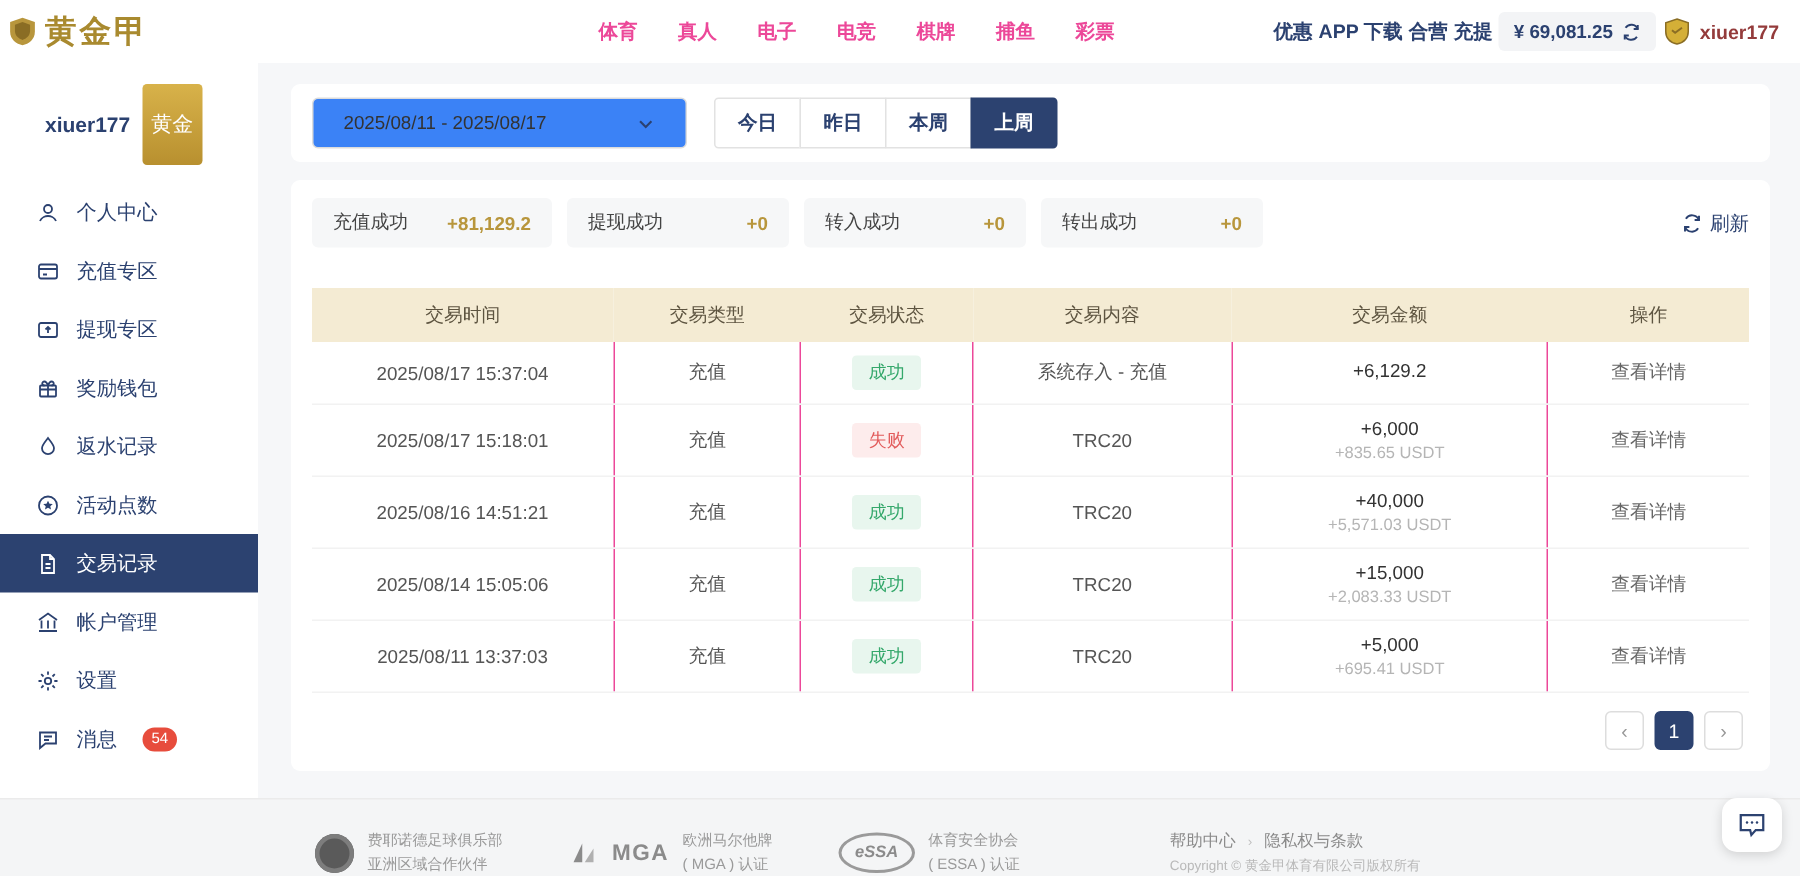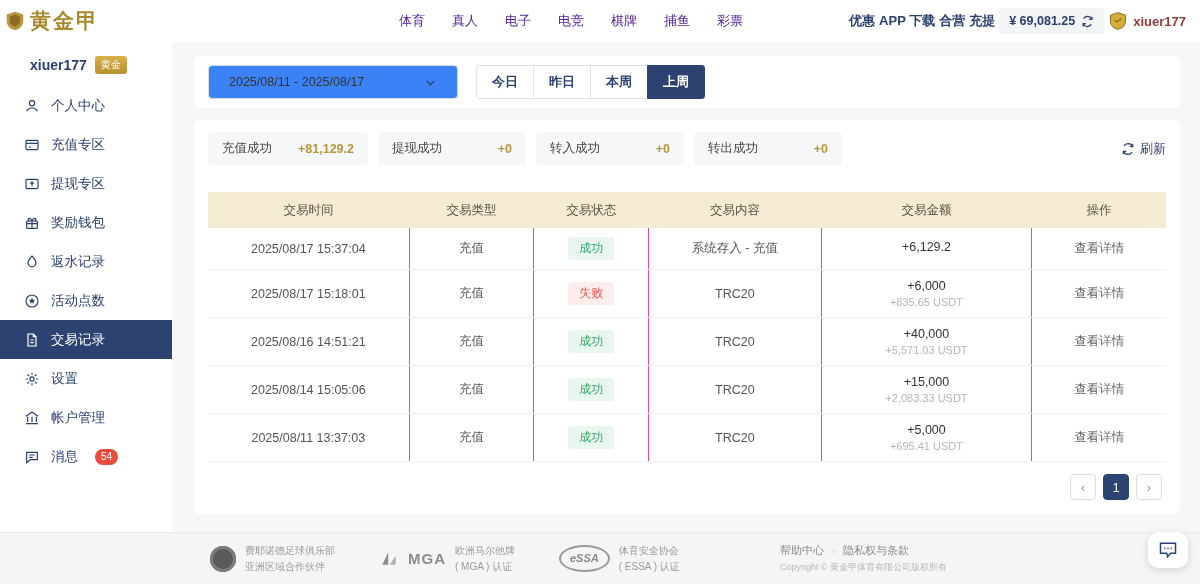--- a/index.html
+++ b/index.html
@@ -3,31 +3,31 @@
 <meta charset="utf-8">
 <style>
   * { margin:0; padding:0; box-sizing:border-box; }
   body { font-family:"Liberation Sans","DejaVu Sans",sans-serif; }
   .page { width:1200px; height:584px; position:relative; overflow:hidden; background:#f6f7f9; }
 
   
   .topbar { position:absolute; top:0; left:0; right:0; height:42px; background:#fff; display:flex; align-items:center; padding:0 14px 0 4px; z-index:5; }
   .logo { display:flex; align-items:center; gap:4px; color:#a98a2f; font-weight:bold; font-size:21px; letter-spacing:2px; }
   .main-nav { display:flex; gap:27px; margin:0 auto 0 300px; }
-  .main-nav span { font-size:13px; font-weight:normal; color:#4c1d95; cursor:pointer;text-align:center; }
+  .main-nav span { font-size:13px; font-weight:bold; color:#ec4899; cursor:pointer;text-align:center; }
   .top-right { display:flex; align-items:center; gap:4px; }
   .top-right .tr-link { font-size:13px; font-weight:bold; color:#2b4170; cursor:pointer; }
   .balance { display:flex; align-items:center; gap:6px; background:#f3f4f6; border-radius:4px; padding:6px 10px; font-size:12.5px; font-weight:bold; color:#2b4170; cursor:pointer; }
   .user-chip { display:flex; align-items:center; gap:5px; font-size:13px; font-weight:bold; color:#943b3b; cursor:pointer; }
 
   
   .sidebar { position:absolute; top:42px; left:0; width:172px; bottom:52px; background:#fff; padding-top:6px; }
   .side-user { display:flex; align-items:center; padding:8px 0 12px 30px; }
   .side-user .uname { font-size:14px; font-weight:bold; color:#2b4170; }
-  .vip-badge { margin-left:8px; background:linear-gradient(#d8b24a,#b8902f); color:#fff; font-size:10px; padding:2px 6px; border-radius:3px; }
+  .vip-badge { margin-left:8px; background:linear-gradient(#d8b24a,#b8902f); color:#fff; font-size:14px; padding:18px 6px; border-radius:3px; }
   .side-item { display:flex; align-items:center; gap:11px; height:39px; padding-left:24px; color:#2b4170; font-size:13.5px; cursor:pointer; }
   .side-item svg { flex:0 0 auto; }
   .side-item.active { background:#2c4270; color:#fff; }
   .msg-badge { margin-left:6px; background:#e74c3c; color:#fff; font-size:10px; line-height:1; padding:3px 6px; border-radius:9px; }
 
   
   .main { position:absolute; left:172px; top:42px; right:0; bottom:52px; padding:14px 20px 0 22px; }
   .card { background:#fff; border-radius:6px; }
   .filter-card { display:flex; align-items:center; gap:18px; padding:9px 14px; }
   .date-select { width:250px; height:34px; border:1px solid #dcdcdc; border-radius:4px; display:flex; align-items:center; justify-content:space-between; padding:0 20px; font-size:12.5px; color:#333; cursor:pointer; background:#3b82f6; }
@@ -53,21 +53,21 @@
   .status.fail { color:#e25b5b; background:#fdecec; }
   .amt { color:#333; }
   .usdt { color:#b5b5b5; font-size:11px; margin-top:3px; }
   .detail-link { color:#666; cursor:pointer; text-decoration:none; }
 
   .pagination { display:flex; justify-content:flex-end; align-items:center; gap:7px; margin:12px 4px 6px; }
   .pg-btn { width:26px; height:26px; border:1px solid #ddd; border-radius:4px; background:#fff; color:#999; display:flex; align-items:center; justify-content:center; font-size:13px; cursor:pointer; }
   .pg-btn.num-active { background:#2c4270; border-color:#2c4270; color:#fff; }
 
   
-  .footer { position:absolute; left:0; right:0; bottom:0; height:52px; background:#f4f5f6; border-top:1px solid #ebebeb; display:flex; align-items:center; padding-left:210px; gap:44px; }
+  .footer { position:absolute; left:0; right:0; bottom:0; height:52px; background:#f4f5f6; border-top:1px solid #ebebeb; display:flex; align-items:flex-end; padding-left:210px; gap:44px; }
   .partner { display:flex; align-items:center; gap:9px; color:#9a9a9a; font-size:10px; line-height:1.55; }
   .fey-circle { width:26px; height:26px; border-radius:50%; background:#5a5a5a; box-shadow:inset 0 0 0 3px #7d7d7d; }
   .mga-word { font-size:15px; font-weight:bold; color:#8b8b8b; letter-spacing:1px; }
   .essa-oval { border:2px solid #9a9a9a; border-radius:50%; padding:3px 9px; font-size:11px; font-weight:bold; font-style:italic; color:#8b8b8b; }
   .foot-right { margin-left:56px; display:flex; flex-direction:column; gap:3px; }
   .foot-links { display:flex; align-items:center; gap:8px; font-size:11px; color:#8a8a8a; }
   .foot-links span { cursor:pointer; }
   .foot-links .sep { color:#c0c0c0; font-size:9px; cursor:default; }
   .copyright { font-size:9px; color:#b9b9b9; }
 
@@ -166,30 +166,30 @@
     </div>
     <div class="side-item active">
       <svg width="16" height="16" viewBox="0 0 24 24" fill="none" stroke="currentColor" stroke-width="1.8">
           <path d="M6 3h8l4 4v14H6z"></path>
           <path d="M14 3v4h4M9.5 12h5M9.5 16h5"></path>
         </svg>
       <span>交易记录</span>
     </div>
     <div class="side-item">
       <svg width="16" height="16" viewBox="0 0 24 24" fill="none" stroke="currentColor" stroke-width="1.8">
+          <path d="M3 9.5L12 3l9 6.5M5.5 10v8M12 10v8M18.5 10v8M3 20.5h18"></path>
+        </svg>
+      <span>帐户管理</span>
+    </div>
+    <div class="side-item">
+      <svg width="16" height="16" viewBox="0 0 24 24" fill="none" stroke="currentColor" stroke-width="1.8">
           <circle cx="12" cy="12" r="3.2"></circle>
           <path d="M12 2.5v3.2M12 18.3v3.2M2.5 12h3.2M18.3 12h3.2M5.2 5.2l2.3 2.3M16.5 16.5l2.3 2.3M18.8 5.2l-2.3 2.3M7.5 16.5l-2.3 2.3"></path>
         </svg>
       <span>设置</span>
-    </div>
-    <div class="side-item">
-      <svg width="16" height="16" viewBox="0 0 24 24" fill="none" stroke="currentColor" stroke-width="1.8">
-          <path d="M3 9.5L12 3l9 6.5M5.5 10v8M12 10v8M18.5 10v8M3 20.5h18"></path>
-        </svg>
-      <span>帐户管理</span>
     </div>
     <div class="side-item">
       <svg width="16" height="16" viewBox="0 0 24 24" fill="none" stroke="currentColor" stroke-width="1.8">
           <path d="M4 5h16v11H9.5L4 20.5z"></path>
           <path d="M8 9h8M8 12.5h5"></path>
         </svg>
       <span>消息</span>
       <span class="msg-badge">54</span>
     </div>
   </aside>

